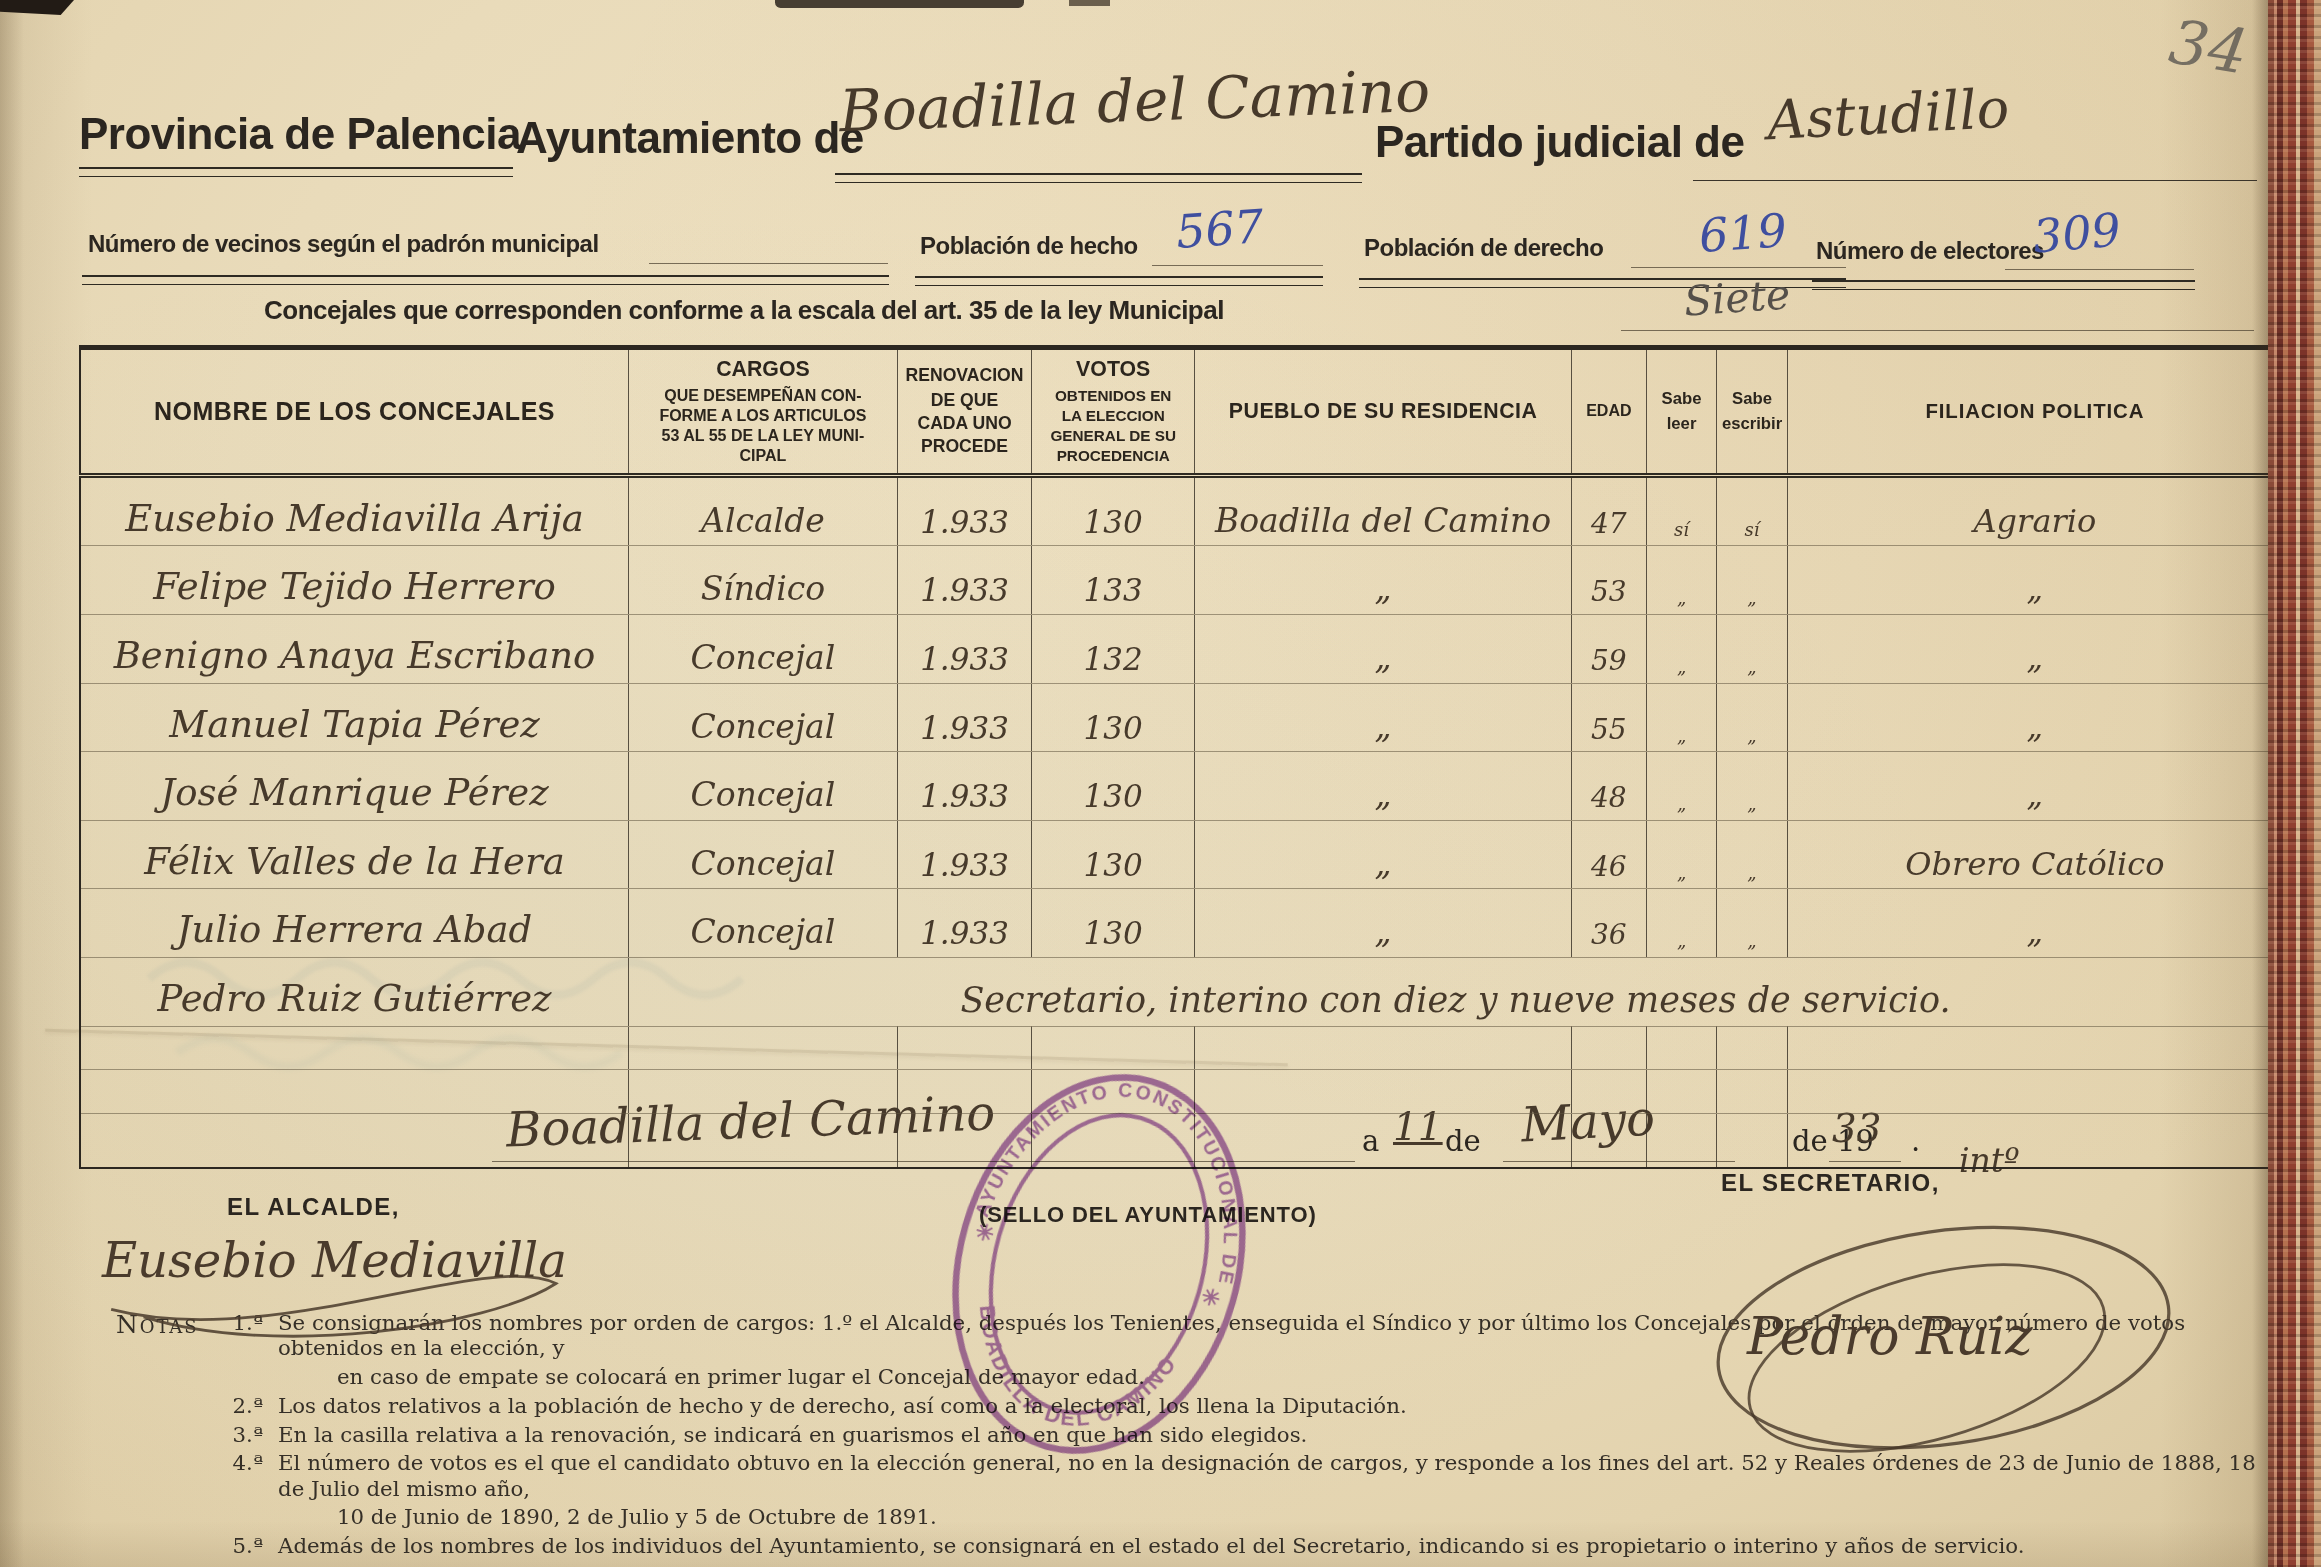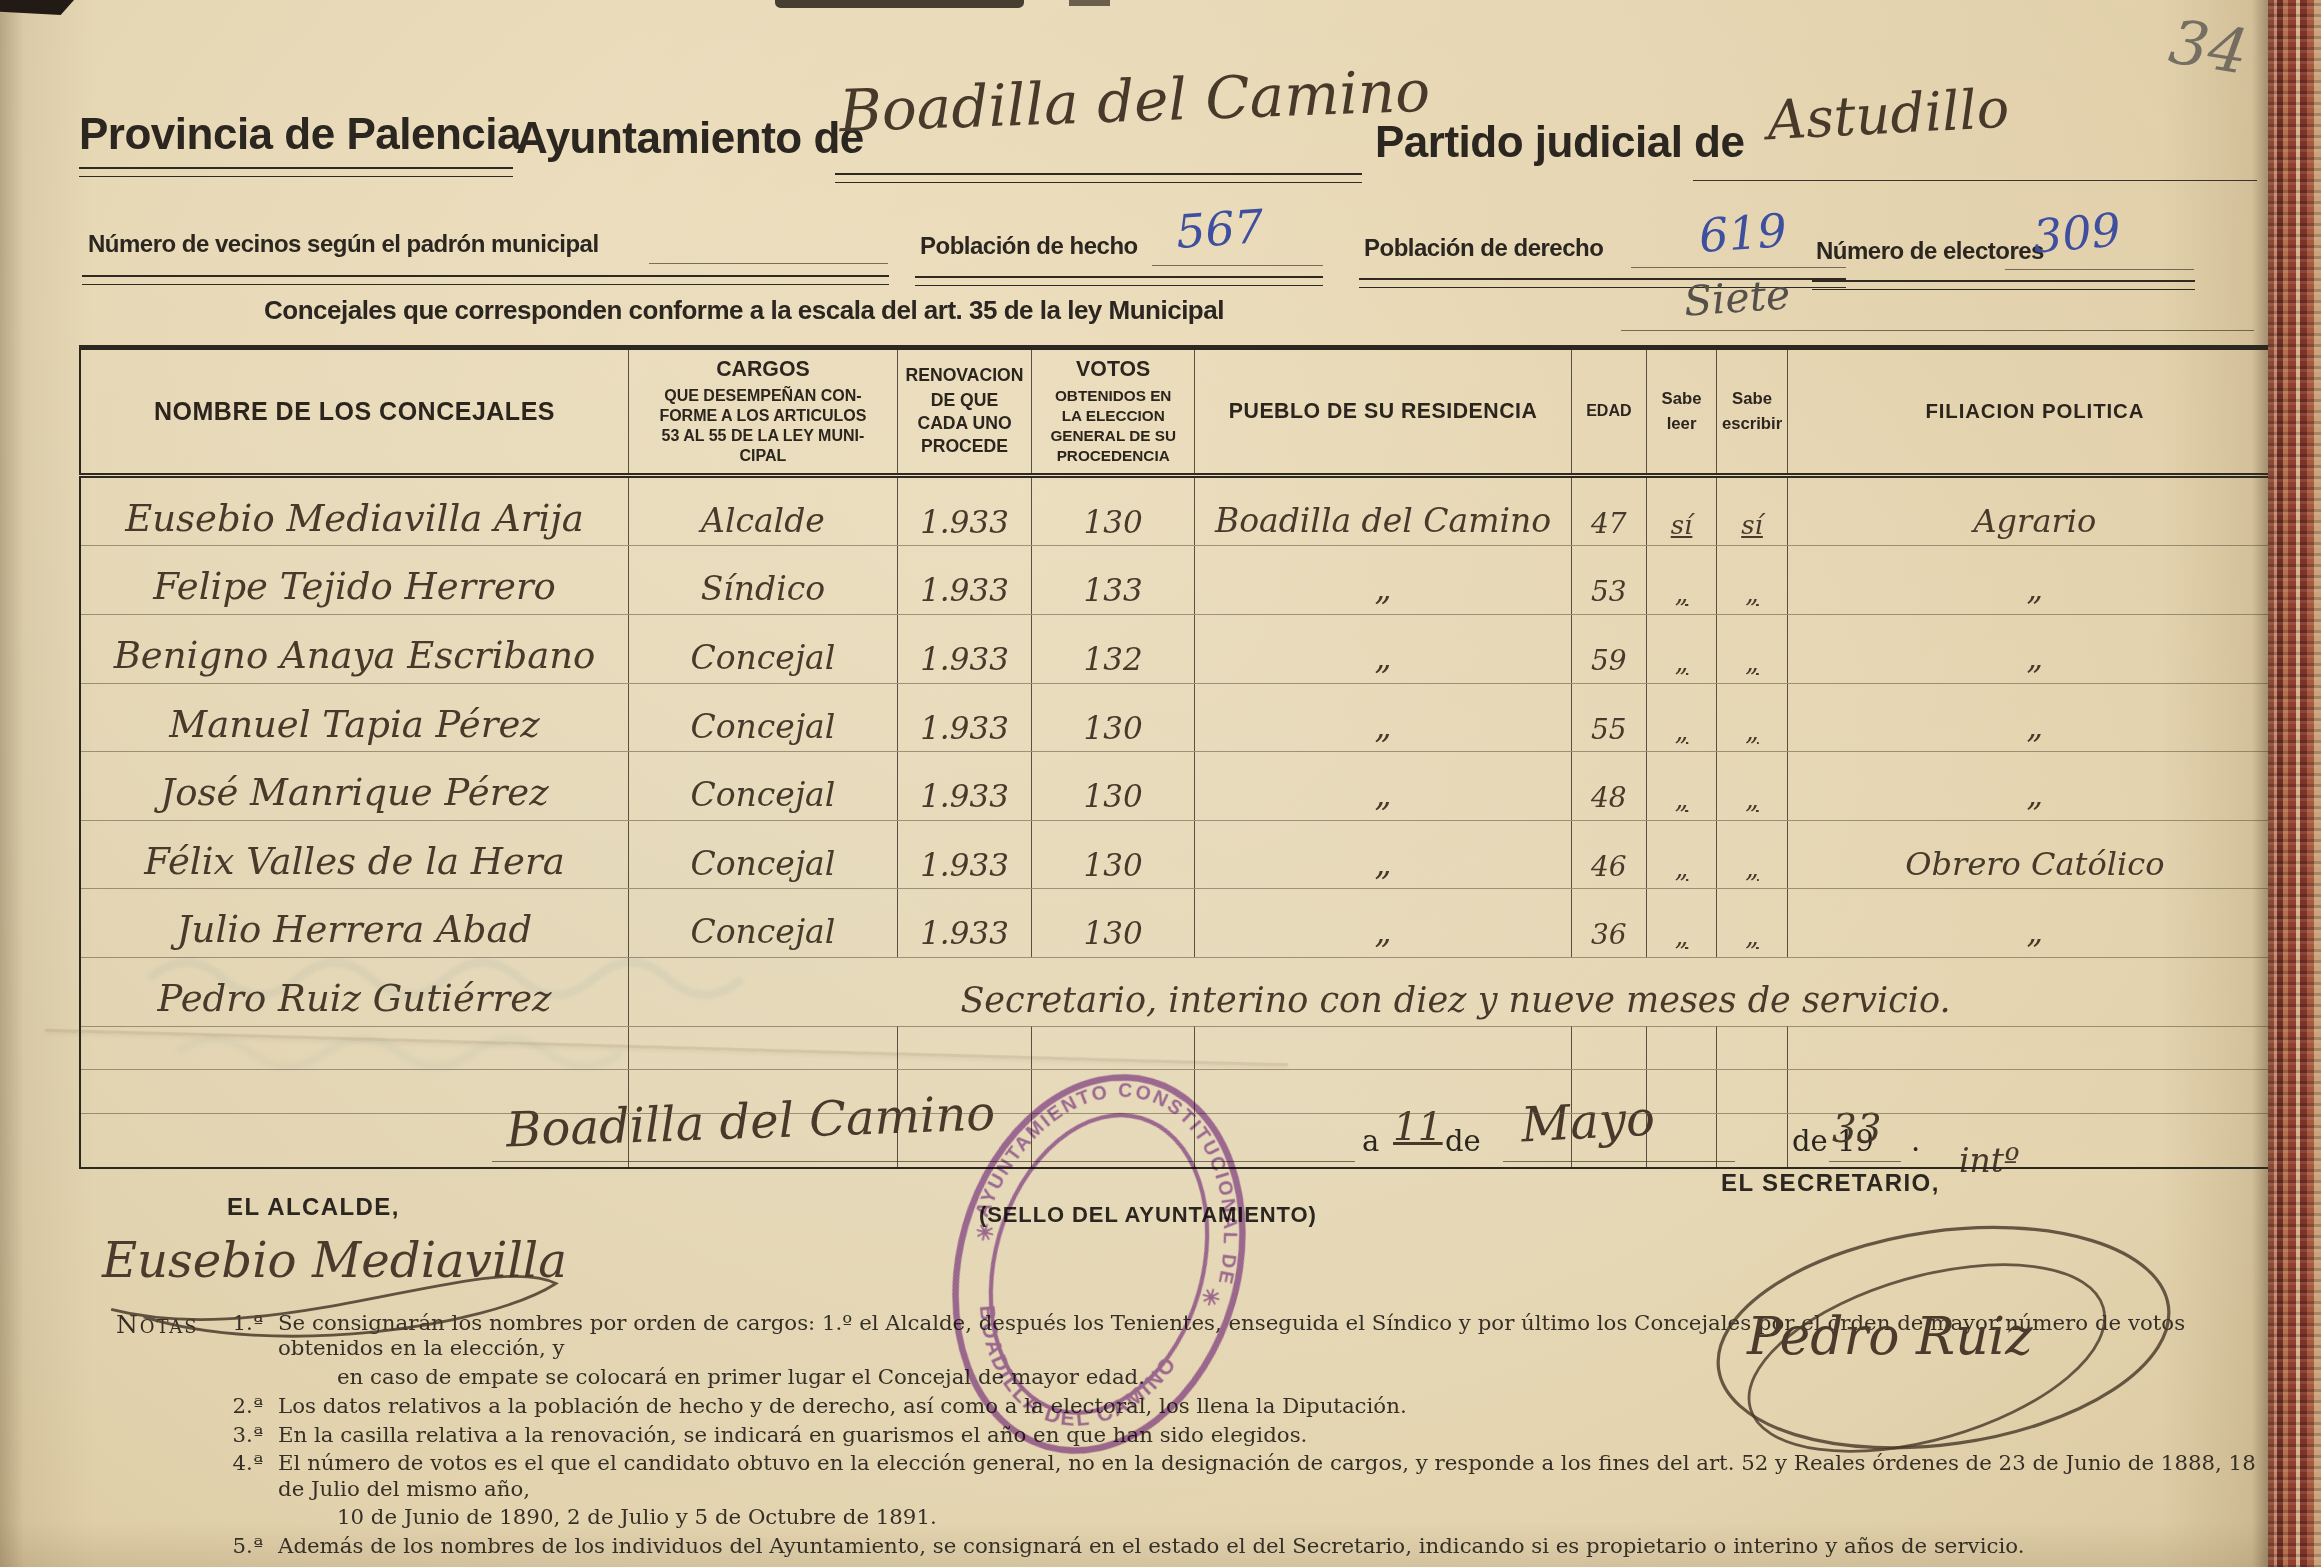--- a/index.html
+++ b/index.html
@@ -55,21 +55,21 @@
   .th-votos .t1{font-size:21.3px;} .th-votos .t2{font-size:15.3px;line-height:1.3;}
   .th-pueblo .t1{font-size:21.3px;letter-spacing:0.5px;}
   .th-edad .t1{font-size:16px;}
   .th-sabe .t1{font-size:16.7px;font-weight:bold;line-height:1.5;}
   .th-fil .t1{font-size:20.4px;letter-spacing:0.9px;}
   td.cn{text-align:left;padding-left:11px;font-size:37px;}
   td.cc{font-size:33px;font-style:italic;}
   td.cr,td.cv{font-size:31px;}
   td.cp{font-size:33px;}
   td.ce{font-size:28px;}
-  td.cl,td.cs{font-size:26px;text-decoration:underline;}
+  td.cl,td.cs{font-size:18px;}
   td.cf{font-size:32px;}
   td.span-cell{text-align:left;font-size:35px;padding-left:9.3px;}
   .inner-line{position:absolute;top:0;bottom:0;right:9.3px;width:1.9px;background:#2c2720;}
   
   .serif{font-family:"DejaVu Serif",serif;}
   .role{font-size:24px;font-weight:bold;letter-spacing:1.4px;}
   .notes{left:116px;top:1310px;width:2161px;z-index:2;font-family:"DejaVu Serif",serif;color:#352f27;}
   .note-row{display:flex;align-items:flex-start;line-height:1.18;margin-bottom:3.7px;}
   .nlabel{width:102px;font-size:25px;letter-spacing:1.9px;font-variant:small-caps;}
   .nnum{width:45px;text-align:right;margin-right:15px;font-size:21.3px;flex:none;}

